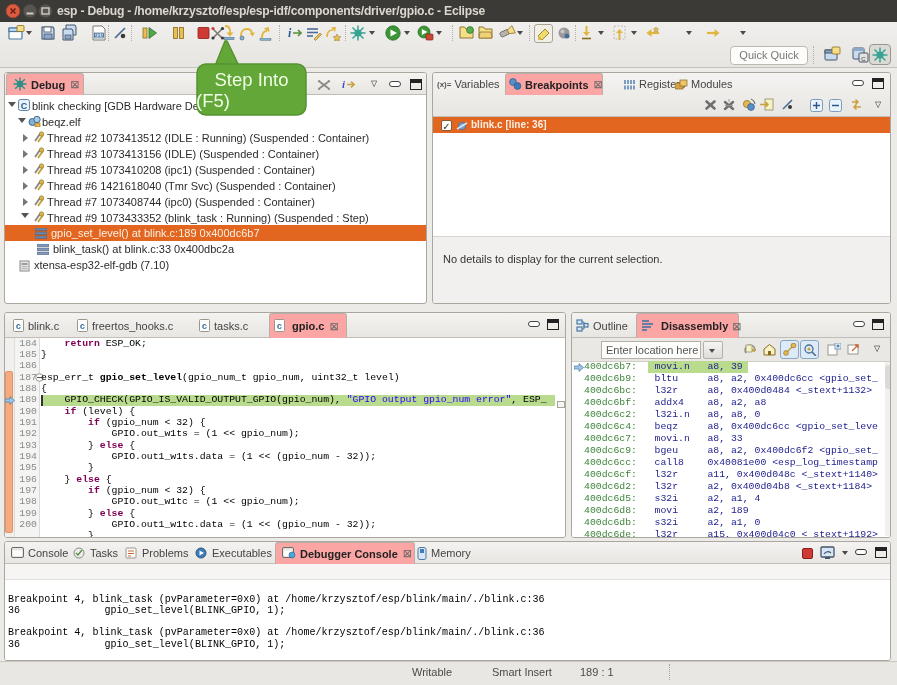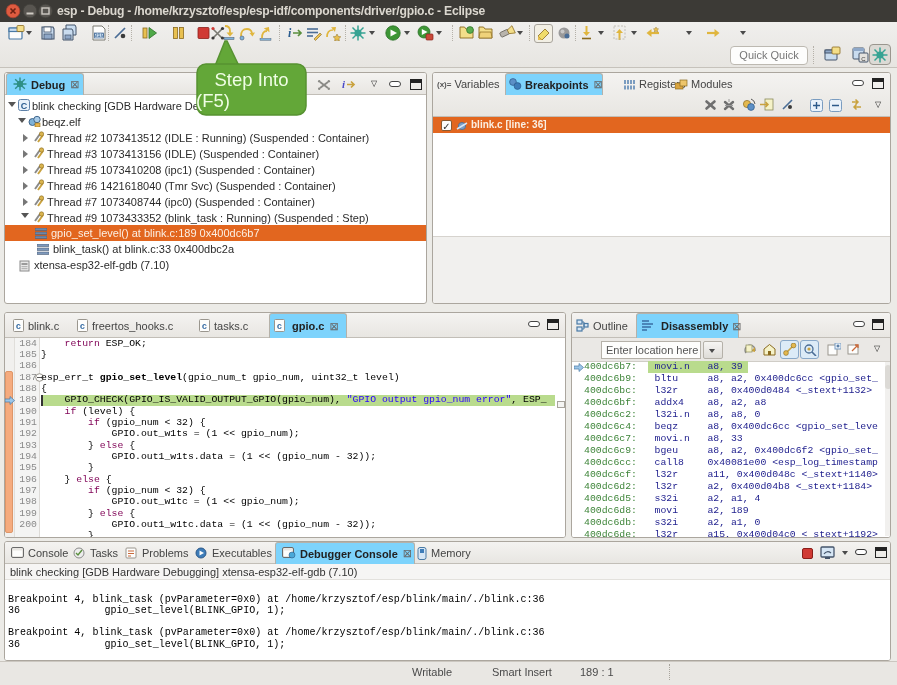--- a/index.html
+++ b/index.html
@@ -1,23 +1,23 @@
 <!DOCTYPE html>
 <html><head><meta charset="utf-8"><style>
 *{box-sizing:border-box;margin:0;padding:0}
 body{width:897px;height:685px;position:relative;font-family:"Liberation Sans",sans-serif;background:#ECEBE7;overflow:hidden}
 .a{position:absolute}
 .panel{position:absolute;background:#FFF;border:1px solid #ABA69E;border-radius:3px;overflow:hidden}
 .tabbar{position:absolute;left:0;right:0;top:0;height:22px;background:linear-gradient(#F4F3F1,#E8E6E2);border-bottom:1px solid #C2BEB7}
 .tab{position:absolute;top:0;height:22px;font-size:11px;color:#444;display:flex;align-items:center;white-space:nowrap}
-.atab{position:absolute;top:0;height:22px;background:#7dd3fc;border:1px solid #B5B1A9;border-bottom:none;border-radius:3px 3px 0 0;font-size:11px;font-weight:bold;color:#222;display:flex;align-items:center;white-space:nowrap}
+.atab{position:absolute;top:0;height:22px;background:#fca5a5;border:1px solid #B5B1A9;border-bottom:none;border-radius:3px 3px 0 0;font-size:11px;font-weight:bold;color:#222;display:flex;align-items:center;white-space:nowrap}
 .t11{font-size:11px;color:#2b2b2b;white-space:nowrap}
 .mono{font-family:"Liberation Mono",monospace;font-size:9.8px;white-space:pre;color:#000}
 .ln{font-family:"Liberation Mono",monospace;font-size:9.8px;color:#8a8a8a;white-space:pre}
-.k{color:#7F0055;font-weight:normal}
+.k{color:#7F0055;font-weight:bold}
 .s{color:#2A00FF}
 .addr{color:#3D8438}
 .ins{color:#22228F}
 .tri-r{width:0;height:0;border-top:4px solid transparent;border-bottom:4px solid transparent;border-left:5px solid #777}
 .tri-d{width:0;height:0;border-left:4px solid transparent;border-right:4px solid transparent;border-top:5px solid #555}
 .dd{position:absolute;width:0;height:0;border-left:3.5px solid transparent;border-right:3.5px solid transparent;border-top:4px solid #4a4a4a}
 .ddo{position:absolute;font-size:8px;color:#222;line-height:8px}
 .sep{position:absolute;width:1px;top:25px;height:16px;border-left:1px dotted #B5B1A9}
 .minb{position:absolute;width:12px;height:6px;border:1.8px solid #333;border-radius:3px;background:#fff}
 .maxb{position:absolute;width:12px;height:11px;border:1.5px solid #222;border-top:4px solid #222}
@@ -425,20 +425,21 @@
  </div>
  <div class="a" style="left:0;right:0;top:44px;height:16px;background:#E2661F"></div>
  <div class="a" style="left:8px;top:46.5px;width:11px;height:11px;background:#FDFDFC;border:1px solid #8a5a30;border-radius:2px;font-size:10px;line-height:11px;color:#333;text-align:center">✓</div>
  <svg class="a" style="left:23px;top:47px" width="12" height="11">
       <circle cx="6" cy="6" r="3.6" fill="#7A9EC8" stroke="#4a6d96" stroke-width="0.8"></circle>
       <line x1="1" y1="9" x2="11" y2="3" stroke="#d8e6f5" stroke-width="1.5"></line>
     </svg>
  <div class="a" style="left:38px;top:46px;font-size:10px;font-weight:bold;color:#FBEFE3;white-space:nowrap">blink.c [line: 36]</div>
  <div class="a" style="left:0;right:0;top:60px;height:103px;background:#FFF"></div>
  <div class="a" style="left:0;right:0;top:163px;bottom:0;background:#F1F0EE;border-top:1px solid #D6D3CE"></div>
+ <div class="a t11" style="left:10px;top:180px;color:#333">No details to display for the current selection.</div>
  <div id="bpicons"></div>
 </div>
 
 <div class="panel" style="left:4px;top:312px;width:562px;height:226px">
  <div class="tabbar" style="height:25px"></div>
  <div id="edtabs">
   <div class="tab" style="left:8px;width:58px;height:25px"><svg width="11" height="13" style="margin-right:4px">
           <rect x="0.5" y="0.5" width="10" height="12" rx="1" fill="#FDFDFC" stroke="#9a968e"></rect>
           <text x="5.5" y="10" font-size="9" font-weight="bold" fill="#3a6ea5" text-anchor="middle" font-family="Liberation Mono">c</text>
         </svg>blink.c</div>
@@ -635,21 +636,20 @@
   <svg class="a" style="left:815px;top:4px" width="16" height="14">
         <rect x="1" y="1" width="13" height="10" rx="1" fill="#D6E6F5" stroke="#44546B" stroke-width="1.3"></rect>
         <path d="M4 8 Q7 4 11 7" stroke="#44546B" stroke-width="1.2" fill="none"></path>
         <rect x="5" y="11" width="5" height="2" fill="#44546B"></rect>
       </svg>
   <div class="dd" style="left:837px;top:9px"></div>
   <div class="minb" style="left:850px;top:7px;border-color:#333"></div>
   <div class="maxb" style="left:870px;top:5px"></div>
  </div>
  <div class="a" style="left:0;right:0;top:22px;height:16px;background:#F6F5F4;border-bottom:1px solid #E3E1DD"></div>
- <div class="a t11" style="left:5px;top:23.5px;color:#333">blink checking [GDB Hardware Debugging] xtensa-esp32-elf-gdb (7.10)</div>
  <div class="a" style="left:0;right:0;top:38px;bottom:0;background:#FFF"></div>
  <div class="a mono" style="left:3px;top:51.5px;line-height:11.3px;font-size:10.05px">Breakpoint 4, blink_task (pvParameter=0x0) at /home/krzysztof/esp/blink/main/./blink.c:36
 36              gpio_set_level(BLINK_GPIO, 1);
 
 Breakpoint 4, blink_task (pvParameter=0x0) at /home/krzysztof/esp/blink/main/./blink.c:36
 36              gpio_set_level(BLINK_GPIO, 1);</div>
  <div id="cicons"></div>
 </div>
 
 <div class="a" style="left:0;top:661px;width:897px;height:24px;background:#E9E7E3;border-top:1px solid #CBC7C0"></div>

